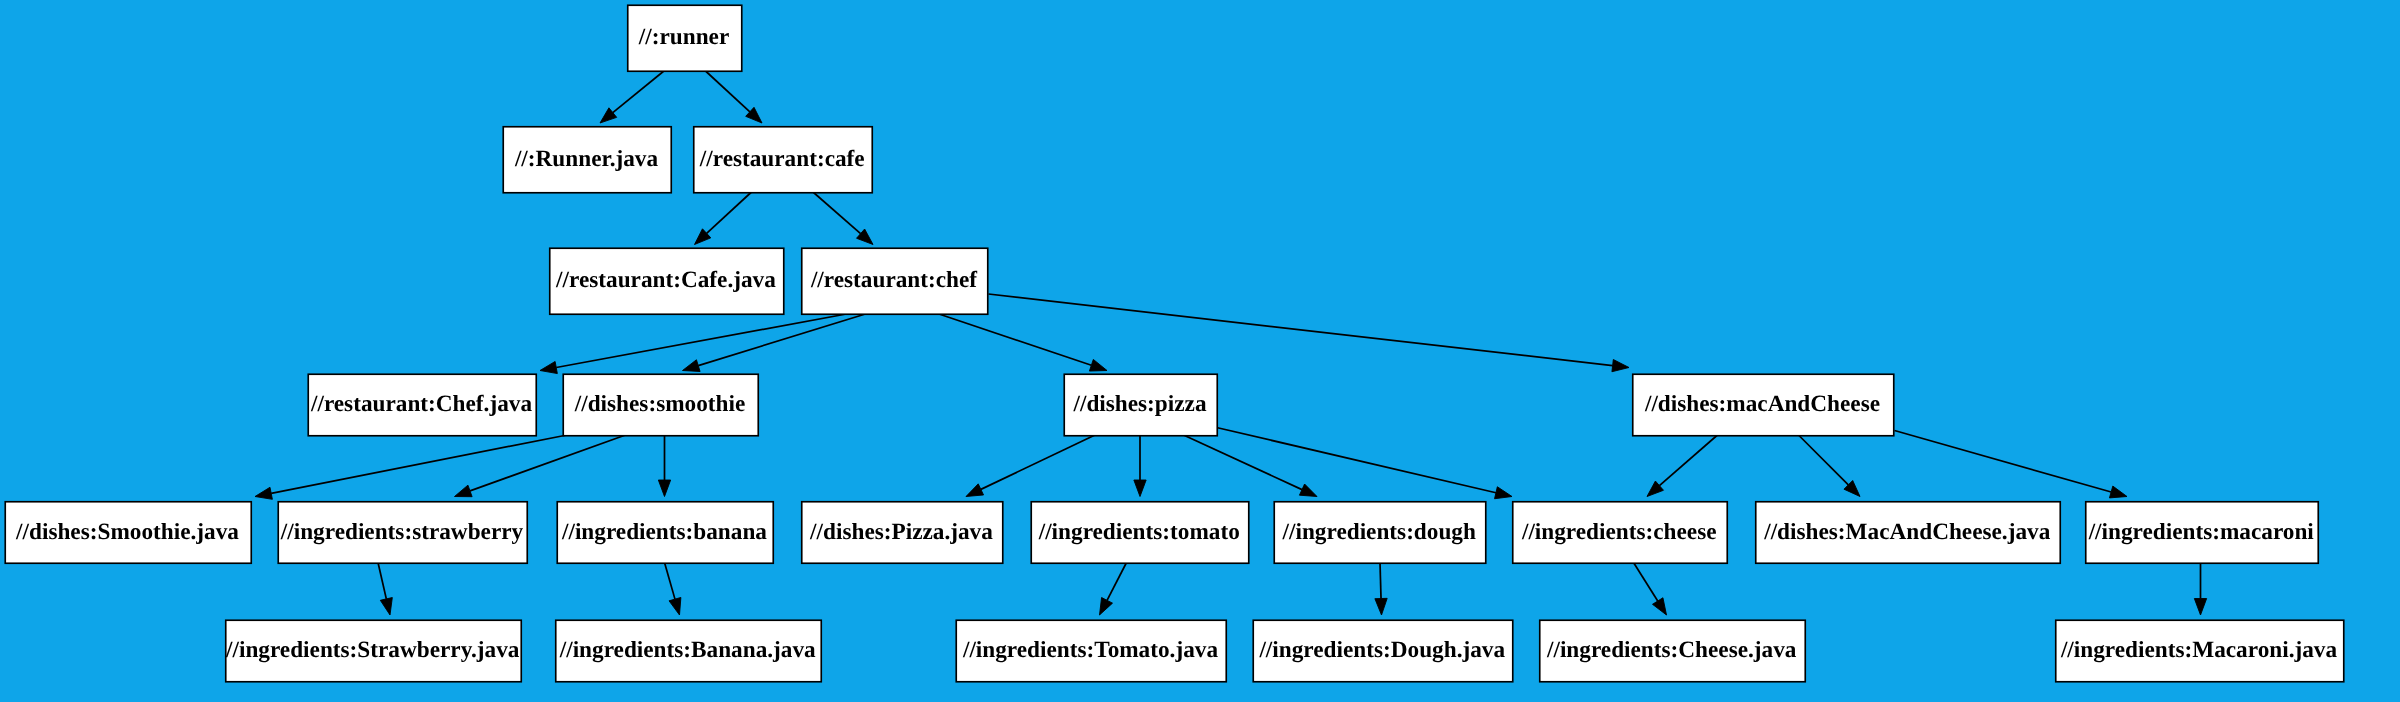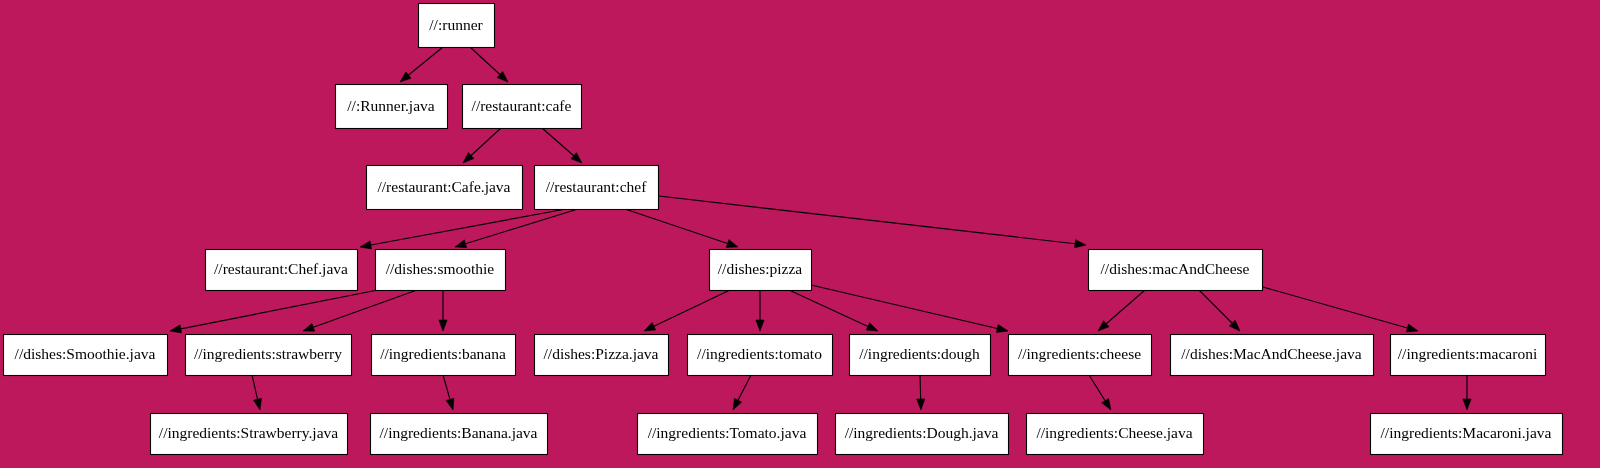--- a/index.html
+++ b/index.html
@@ -4,23 +4,24 @@
 <style>
   html, body {
     margin: 0;
     padding: 0;
     background: #ffffff;
   }
   #graph-root {
     position: relative;
     width: 1600px;
     height: 468px;
-    background: #be185d;
+    background: #0ea5e9;
     font-family: "Liberation Serif", "DejaVu Serif", serif;
     overflow: hidden;
+    font-weight: bold;
   }
   #graph-svg {
     position: absolute;
     left: 0;
     top: 0;
     width: 1600px;
     height: 468px;
   }
   .node-box {
     fill: #ffffff;

